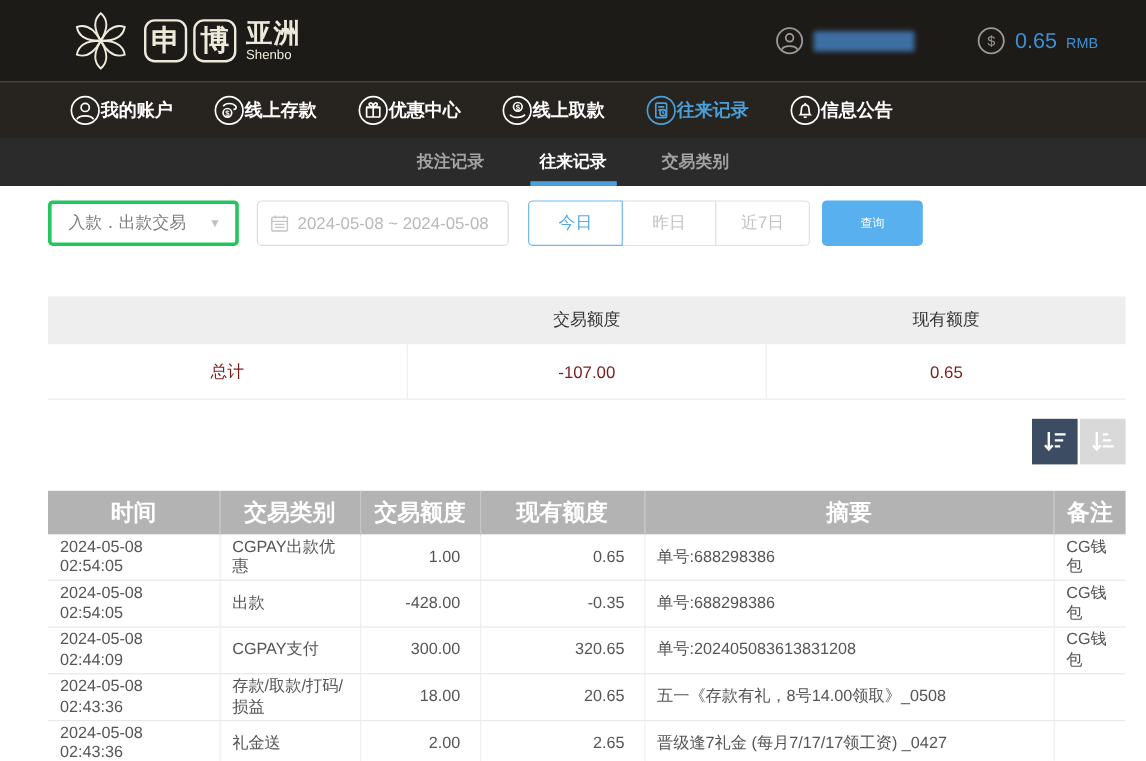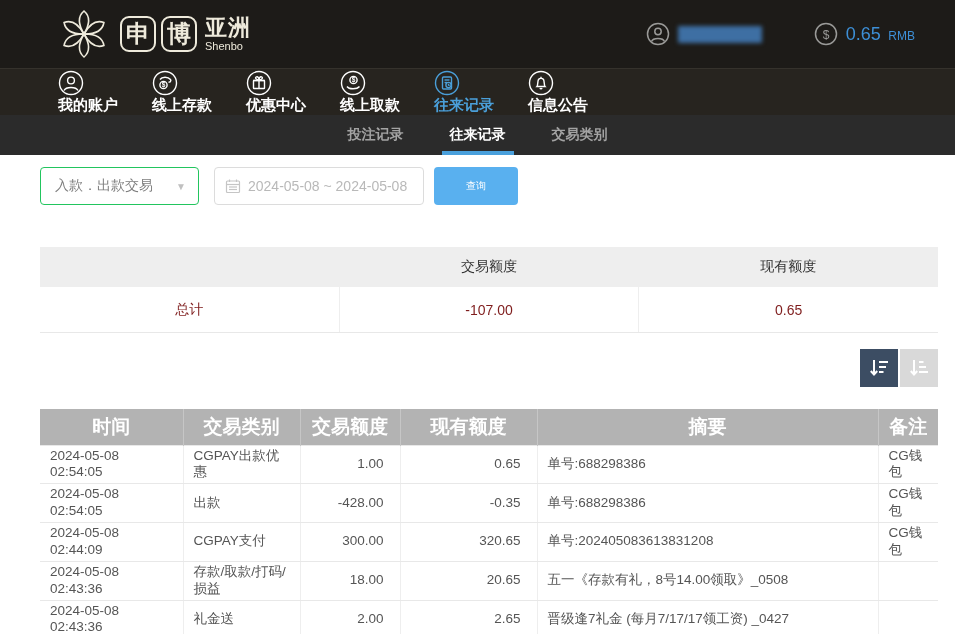--- a/index.html
+++ b/index.html
@@ -21,37 +21,37 @@
   .acct-group { display:flex; align-items:center; gap:8px; }
   .blur-name { width:84px; height:17px; background:#3e6fa3; filter:blur(2px);
     border-radius:1px; }
   .balance-amt { color:#3d8fd6; font-size:18px; }
   .balance-cur { color:#3d8fd6; font-size:12px; margin-left:3px; }
   .circle-ic { width:24px; height:24px; }
 
   
   .navbar { height:47px; background:#27241f; border-top:1px solid #35322c;
     display:flex; align-items:center; padding-left:58px; gap:34px; }
-  .nav-item { display:flex; gap:0; color:#fff;
-    font-size:15px; font-weight:bold; cursor:pointer;flex-direction:column; }
+  .nav-item { display:flex; align-items:center; gap:0; color:#fff;
+    font-size:15px; font-weight:bold; cursor:pointer; }
   .nav-item.active { color:#4a9fd9; }
   .nav-item svg { display:block; }
 
   
   .subtabs { height:40px; background:#2b2b2b; display:flex; justify-content:center;
     align-items:stretch; gap:10px; }
   .subtab { color:#a3a3a3; font-size:14px; font-weight:bold; display:flex;
     align-items:center; padding:0 18px; position:relative; cursor:pointer; }
   .subtab.active { color:#fff; }
   .subtab.active::after { content:""; position:absolute; left:10px; right:10px;
     bottom:0; height:4px; background:#4aa0dc; }
 
   
   .filters { display:flex; align-items:center; margin:12px 0 0 40px; }
-  .select-box { width:159px; height:38px; border:1px solid #22c55e; border-radius:4px;
+  .select-box { width:159px; height:38px; border:3px solid #22c55e; border-radius:4px;
     display:flex; align-items:center; justify-content:space-between;
     padding:0 12px 0 14px; color:#7d7d7d; font-size:14px; cursor:pointer; }
   .caret { color:#c0c0c0; font-size:10px; }
   .date-box { width:210px; height:38px; border:1px solid #dcdcdc; border-radius:4px;
     margin-left:15px; display:flex; align-items:center; padding:0 10px;
     color:#b9b9b9; font-size:14px; cursor:text; }
   .date-box svg { margin-right:7px; flex:none; }
   .btn-group { display:flex; margin-left:16px; }
   .quick-btn { width:79px; height:38px; background:#fff; border:1px solid #e2e2e2;
     color:#c3c3c3; font-size:14px; display:flex; align-items:center;
@@ -211,20 +211,25 @@
     <svg width="16" height="16" viewBox="0 0 16 16" fill="none" stroke="#c5c5c5" stroke-width="1.2">
       <rect x="1.5" y="3" width="13" height="11.5" rx="1"></rect>
       <line x1="1.5" y1="6.5" x2="14.5" y2="6.5"></line>
       <line x1="4.5" y1="1.5" x2="4.5" y2="4"></line>
         <line x1="11.5" y1="1.5" x2="11.5" y2="4"></line>
       <line x1="4" y1="9" x2="12" y2="9"></line>
         <line x1="4" y1="11.5" x2="12" y2="11.5"></line>
     </svg>
     <span>2024-05-08 ~ 2024-05-08</span>
   </div>
+  <div class="btn-group">
+    <button class="quick-btn active">今日</button>
+    <button class="quick-btn">昨日</button>
+    <button class="quick-btn">近7日</button>
+  </div>
   <button class="search-btn">查询</button>
 </div>
 
 <div class="summary">
   <div class="s-head">
     <div></div>
     <div>交易额度</div>
     <div>现有额度</div>
   </div>
   <div class="s-row">

